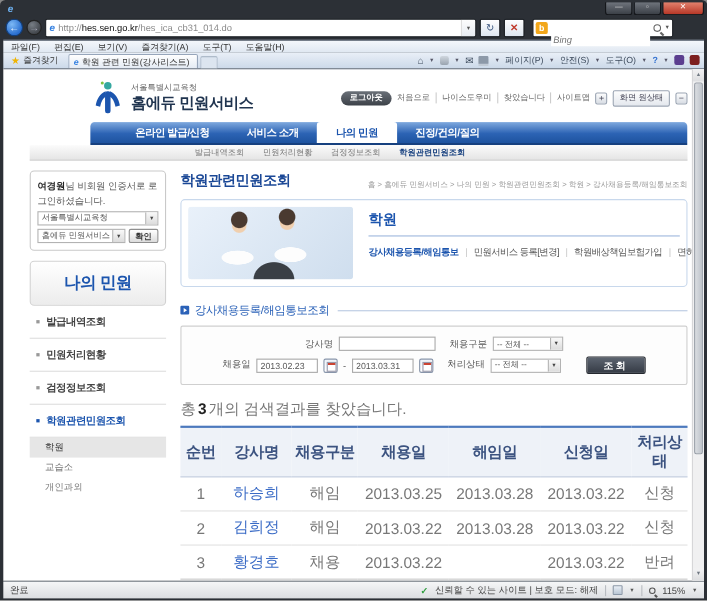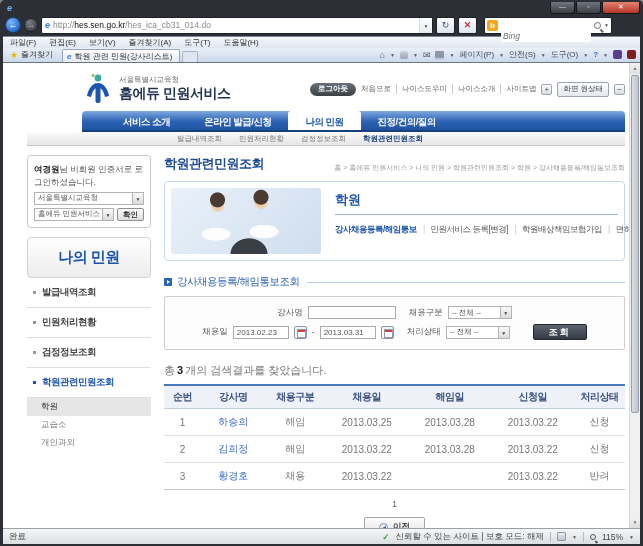--- a/index.html
+++ b/index.html
@@ -148,24 +148,24 @@
         font-family:"Liberation Sans",sans-serif; }
   .ti.name { width:88px; }
   .ti.date { width:56px; }
   .cal { width:13px; height:13px; border:1px solid #8895aa; border-radius:2px; background:linear-gradient(#eef3f9,#fff); position:relative; }
   .cal::after { content:""; position:absolute; left:2px; top:2px; width:7px; height:7px; background:linear-gradient(#cc4433 0 2px,#fff 2px); border:0.5px solid #99a; }
   .fsel { width:64px; margin-top:0; }
   .btn-search { margin-left:18px; width:54px; height:16px; border:1px solid #23272e; border-radius:2px;
                 background:linear-gradient(#5c6470,#353b45); color:#fff; font-size:9px; font-weight:bold;
                 text-align:center; line-height:14px; letter-spacing:2px; }
 
-  .count { margin-top:13px; font-size:11px; color:#777; }
+  .count { margin-top:13px; font-size:14px; color:#777; }
   .count b { color:#222; margin:0 2px; }
 
-  table.results { width:100%; border-collapse:collapse; margin-top:6px; font-size:10px; }
+  table.results { width:100%; border-collapse:collapse; margin-top:6px; font-size:14px; }
   .results th { background:#eef2f8; border-top:2px solid #4c79bd; border-bottom:1px solid #c3cede; color:#3c5380;
                 font-weight:bold; padding:4px 0; letter-spacing:-0.5px; }
   .results td { color:#777; text-align:center; padding:6px 0; border-bottom:1px solid #e2e2e2; }
   .results tr:last-child td { border-bottom:1px solid #c9c9c9; }
   .results td.name { color:#3a6bc6; }
 
   .pageno { text-align:center; font-size:8.5px; color:#555; margin-top:9px; }
   .prevwrap { text-align:center; margin-top:8px; }
   .btn-prev { display:inline-flex; align-items:center; gap:5px; border:1px solid #a8a8a8; border-radius:2px;
               background:linear-gradient(#fefefe,#e0e0e0); padding:3px 14px; font-size:8.5px; font-weight:bold; color:#444; }
@@ -268,31 +268,31 @@
           <rect x="12.5" y="10" width="5" height="20" rx="2" fill="#1c55ae"></rect>
         </svg>
         <span class="logo-txt">
           <div class="org">서울특별시교육청</div>
           <div class="svc">홈에듀 민원서비스</div>
         </span>
         <span class="utils">
           <span class="logout">로그아웃</span>
           <span class="u-link">처음으로</span>
           <span class="u-link">나이스도우미</span>
-          <span class="u-link">나이스소개</span>
+          <span class="u-link">찾았습니다</span>
           <span class="u-link">사이트맵</span>
           <span class="zbtn">+</span>
           <span class="zlabel">화면 원상태</span>
           <span class="zbtn">−</span>
         </span>
       </div>
 
       <div class="nav">
+        <span class="nav-item">온라인 발급/신청</span>
         <span class="nav-item">서비스 소개</span>
-        <span class="nav-item">온라인 발급/신청</span>
         <span class="nav-item active">나의 민원</span>
         <span class="nav-item">진정/건의/질의</span>
       </div>
       <div class="subnav">
         <span>발급내역조회</span>
         <span>민원처리현황</span>
         <span>검정정보조회</span>
         <span class="active">학원관련민원조회</span>
       </div>
 

